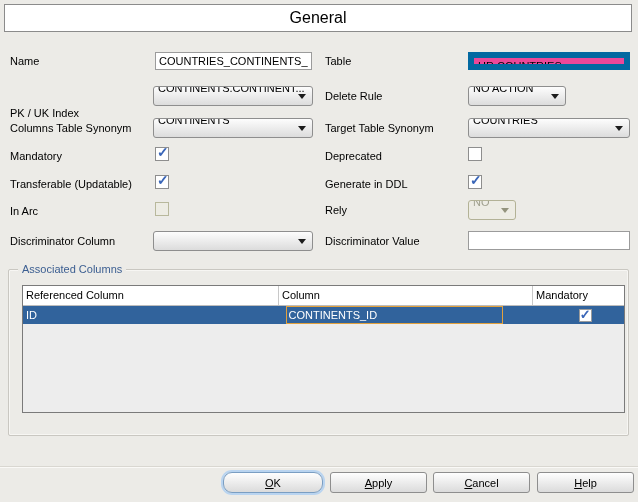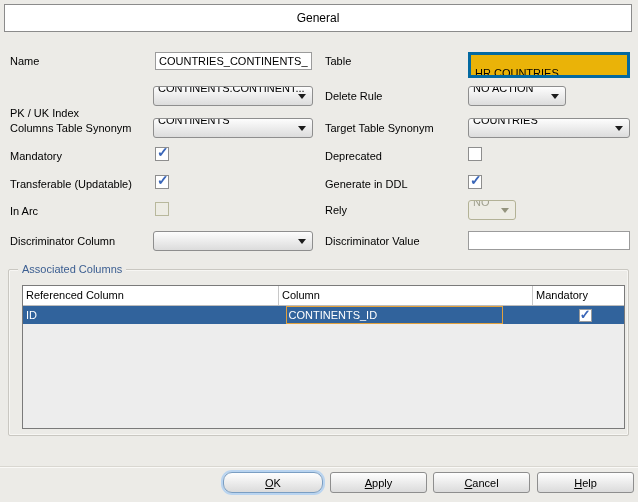--- a/index.html
+++ b/index.html
@@ -11,39 +11,39 @@
     color:#000;
     overflow:hidden;
   }
   .dialog { position:relative; width:638px; height:502px; }
 
   
   .tab-header {
     position:absolute; left:4px; top:4px; width:628px; height:28px;
     background:#FFFFFF; border:1px solid #8B8B8B;
     display:flex; align-items:center; justify-content:center;
-    font-size:12px;
+    font-size:16px;
   }
 
   
   .lbl { position:absolute; height:18px; line-height:18px; white-space:nowrap; }
   .lbl.col1 { left:10px; }
   .lbl.col2 { left:325px; }
 
   
   .txt {
     position:absolute; background:#FFFFFF; border:1px solid #9B9B9B;
     font-family:"Liberation Sans", sans-serif; font-size:11px; padding:0 3px;
     outline:none;
   }
 
   
   .ro-field {
-    position:absolute; background:#eab308; border:3px solid #0369a1;
-    line-height:16px; padding:10px 4px; white-space:nowrap; overflow:hidden;
+    position:absolute; background:#ec4899; border:6px solid #0369a1;
+    line-height:16px; padding:0 4px; white-space:nowrap; overflow:hidden;
   }
 
   
   .dropdown {
     position:absolute; height:20px;
     background:linear-gradient(#FDFDFD,#DCDCDC);
     border:1px solid #8E8E8E; border-radius:3px;
     display:flex; align-items:center; padding:0 18px 16px 4px;
     white-space:nowrap; overflow:hidden; cursor:default;
   }
@@ -77,21 +77,21 @@
     border:1px solid #C9C7C1; border-radius:2px;
     box-shadow:inset 0 0 0 1px #F7F6F3;
   }
   .groupbox-title {
     position:absolute; left:18px; top:262px; padding:0 4px;
     background:#ECEBE7; color:#3B5E91; height:14px; line-height:14px;
   }
 
   
   .grid {
-    position:absolute; left:22px; top:285px; width:603px; height:144px;
+    position:absolute; left:22px; top:285px; width:603px; height:128px;
     background:#EDEDED; border:1px solid #7A7A7A;
   }
   .grid-header { display:flex; height:20px; background:#FFFFFF; border-bottom:1px solid #BDBDBD; }
   .gh-cell {
     line-height:19px; padding:0 3px; border-right:1px solid #C8C8C8;
     overflow:hidden; white-space:nowrap;
   }
   .gc-1 { width:256px; } .gc-2 { width:254px; } .gc-3 { width:91px; border-right:none; }
   .grid-row { display:flex; height:18px; background:#31639C; color:#FFFFFF; cursor:default;gap:43px; }
   .gr-cell { line-height:18px; padding:0 3px; overflow:hidden; white-space:nowrap; }

